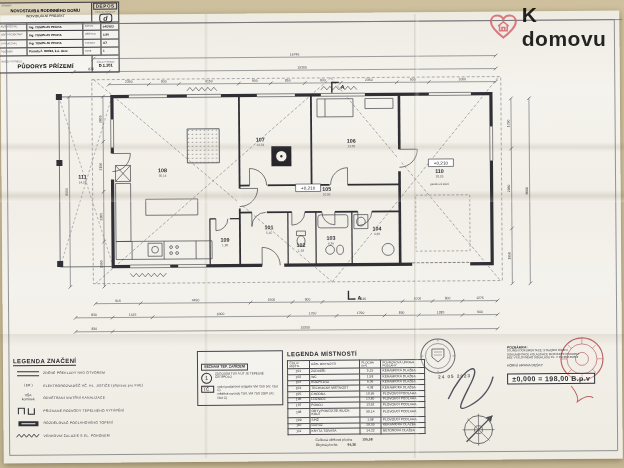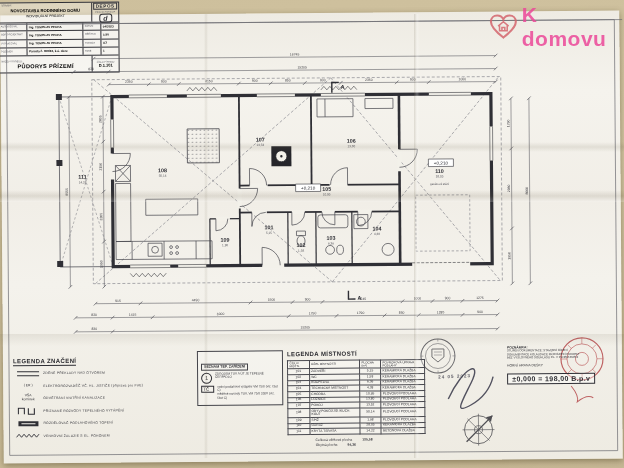--- a/index.html
+++ b/index.html
@@ -21,21 +21,21 @@
   .crease{position:absolute;pointer-events:none;}
   .crease.v1{left:204px;top:14px;width:4px;height:444px;background:linear-gradient(90deg,transparent,rgba(90,80,55,.10),transparent);}
   .crease.v2{left:414px;top:14px;width:6px;height:444px;background:linear-gradient(90deg,rgba(90,80,55,.16),rgba(255,255,255,.25),transparent);}
   .crease.h1{left:0;top:142px;width:624px;height:10px;background:linear-gradient(180deg,transparent,rgba(95,85,60,.12),transparent);}
   .crease.h2{left:0;top:190px;width:624px;height:12px;background:linear-gradient(180deg,transparent,rgba(95,85,60,.14),rgba(255,255,255,.2));}
   .crease.h3{left:0;top:334px;width:624px;height:12px;background:linear-gradient(180deg,rgba(95,85,60,.10),transparent);}
   svg text{font-family:"Liberation Sans", sans-serif;}
 
   .wm{
     position:absolute;left:489px;top:3px;display:flex;align-items:center;gap:4px;
-    color:#ec4899;opacity:.85;z-index:9;
+    color:#000000;opacity:.85;z-index:9;
   }
   .wm .wm-txt{font-size:21px;font-weight:700;letter-spacing:.5px;font-family:"Liberation Sans",sans-serif;}
 
   
   .blk{position:absolute;color:#2c2c31;}
   .blk-title{font-size:6px;font-weight:700;letter-spacing:.4px;margin-bottom:3px;}
   
   #legend{left:12px;top:347px;width:160px;}
   .lg-row{display:flex;align-items:center;margin-bottom:4.5px;}
   .lg-sym{width:30px;min-width:30px;display:flex;justify-content:center;align-items:center;height:8px;}

